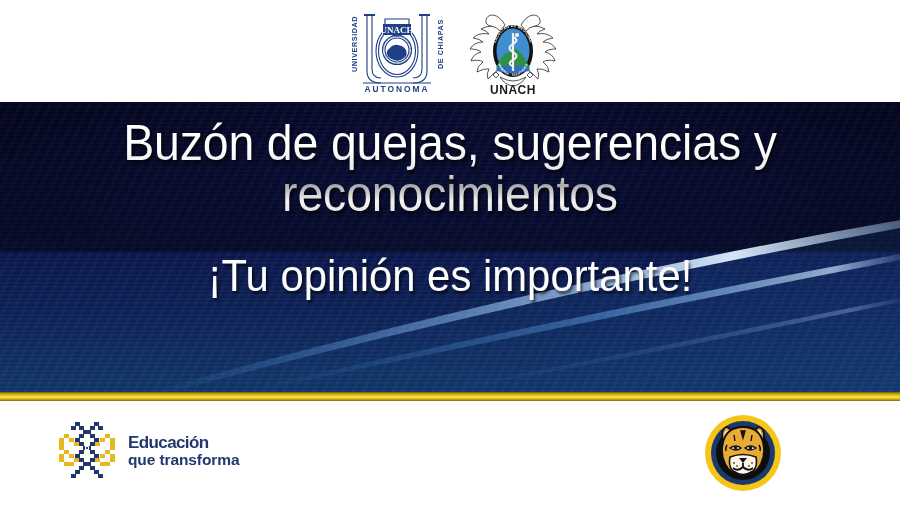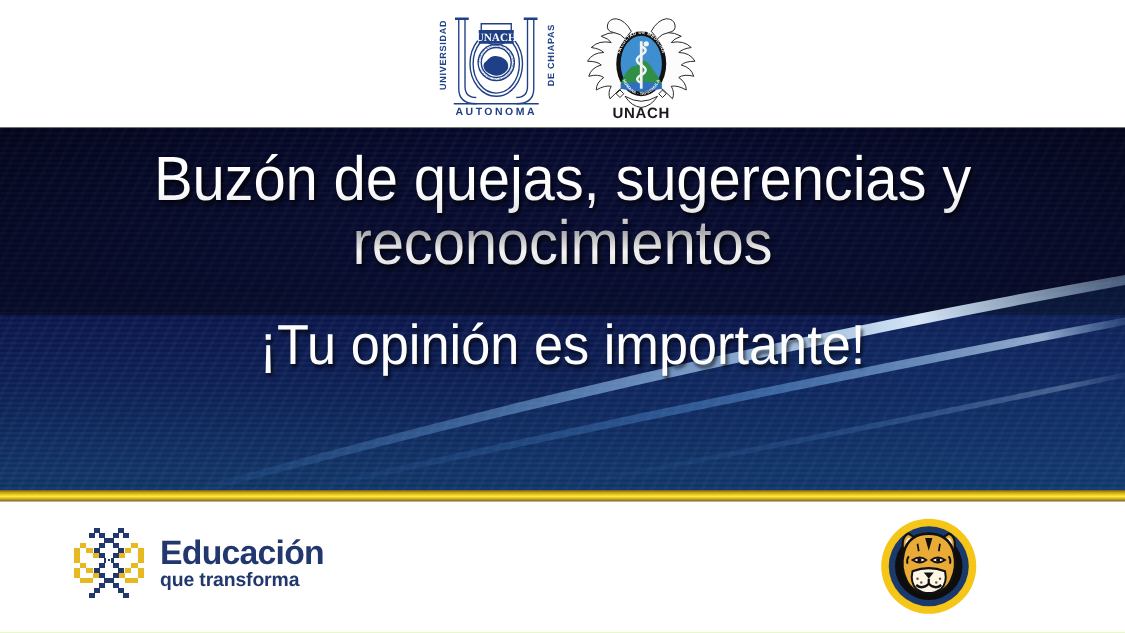--- a/index.html
+++ b/index.html
@@ -5,21 +5,21 @@
   html, body {
     margin: 0;
     padding: 0;
     background: #ffffff;
   }
   #poster {
     position: relative;
     width: 900px;
     height: 506px;
     overflow: hidden;
-    background: #bef264;
+    background: #fde047;
     font-family: "Liberation Sans", sans-serif;
     -webkit-font-smoothing: antialiased;
   }
 
   
   .header-band {
     position: absolute;
     left: 0; top: 0;
     width: 900px; height: 102px;
     background: #ffffff;
@@ -151,21 +151,21 @@
     position: absolute;
     left: 55px; top: 418px;
     display: flex;
     align-items: center;
     gap: 9px;
   }
   .edu-glyph { width: 64px; height: 66px; display:block; }
   .edu-text { line-height: 1; }
   .edu-text .l1 {
     display:block;
-    font-size: 27px;
+    font-size: 17px;
     font-weight: bold;
     color: #21376e;
     letter-spacing: -0.6px;
   }
   .edu-text .l2 {
     display:block;
     font-size: 15.5px;
     font-weight: bold;
     color: #21376e;
     letter-spacing: -0.1px;

